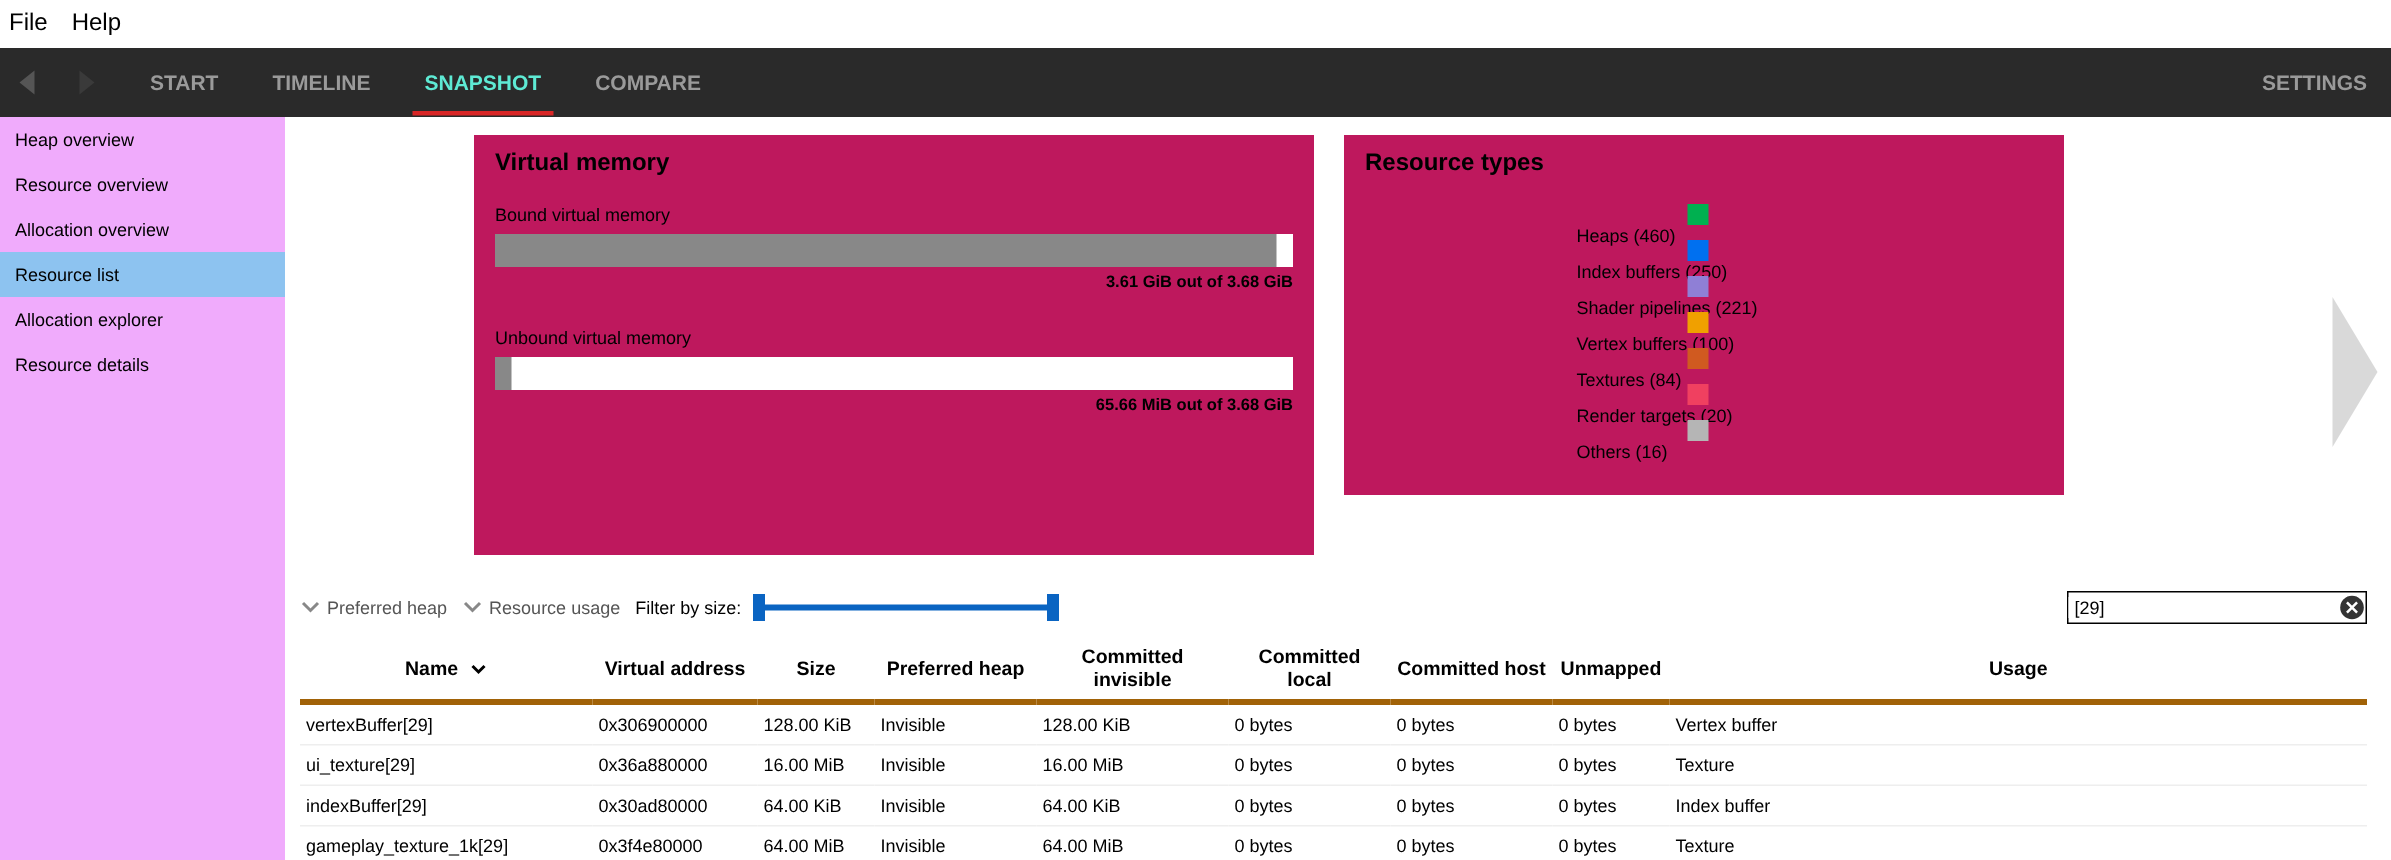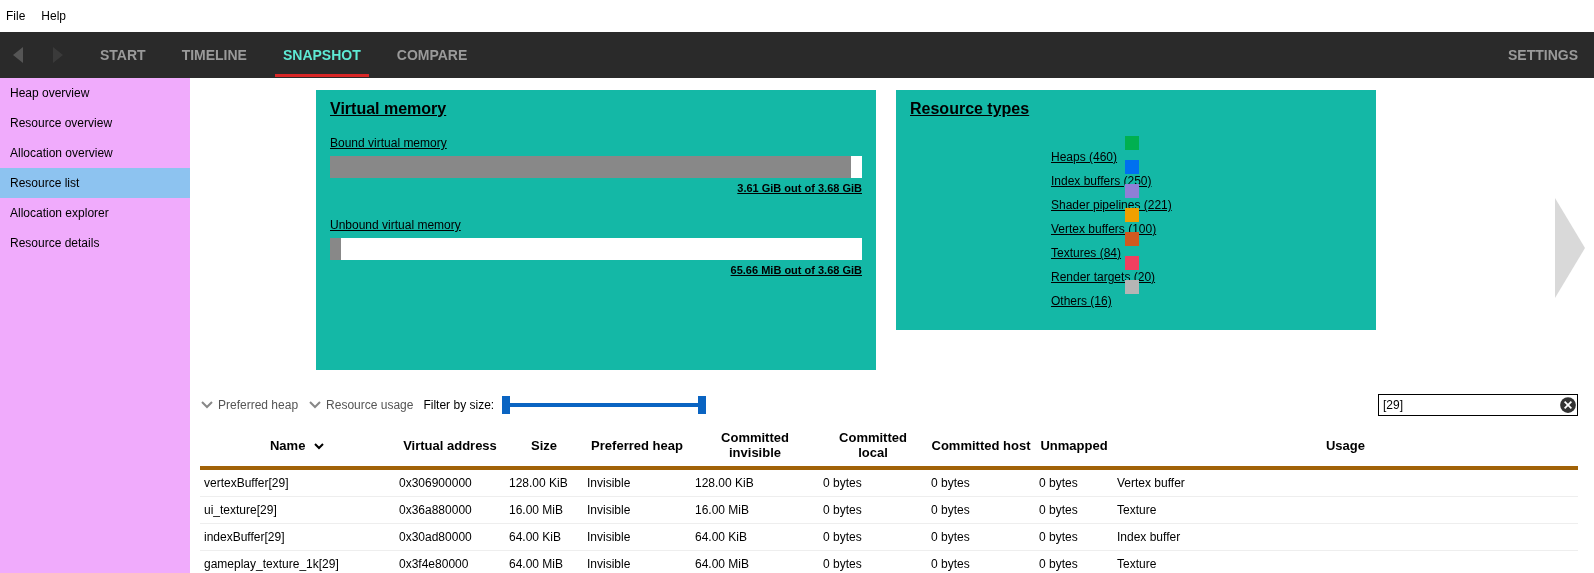--- a/index.html
+++ b/index.html
@@ -9,21 +9,21 @@
     font-size: 13px;
     color: #000;
     background: #fff;
     width: 1594px;
   }
   .menubar {
     height: 32px;
     display: flex;
     align-items: center;
     padding: 12px 6px;
-    font-size: 12px;
+    font-size: 16px;
   }
   .menubar span { margin-right: 16px; cursor: default; }
   .topbar {
     height: 46px;
     background: #2a2a2a;
     display: flex;
     align-items: center;
     color: #9a9a9a;
     font-weight: 700;
     font-size: 14px;
@@ -55,23 +55,22 @@
     flex: 1; position: relative; display: flex; flex-direction: column;
   }
   .panels-row {
     display: flex; gap: 20px; padding: 12px 16px 0 16px; position: relative;
   }
   .big-arrow {
     width: 48px; display: flex; align-items: center; justify-content: center;
   }
   .big-arrow svg { width: 42px; height: 120px; }
   .panel {
-    background: #14b8a6;
+    background: #be185d;
     padding: 10px 14px 8px 14px;
-    text-decoration: underline;
   }
   .panel-vm { width: 560px; height: 280px; margin-left: 110px; }
   .panel-rt { width: 480px; height: 240px; }
   .panel h2 {
     font-size: 16px; font-weight: 700; margin: 0 0 18px 0;
   }
   .meter-label { font-size: 12px; margin-bottom: 6px; }
   .meter {
     height: 22px; background: #fff; position: relative; border: 0;
   }

